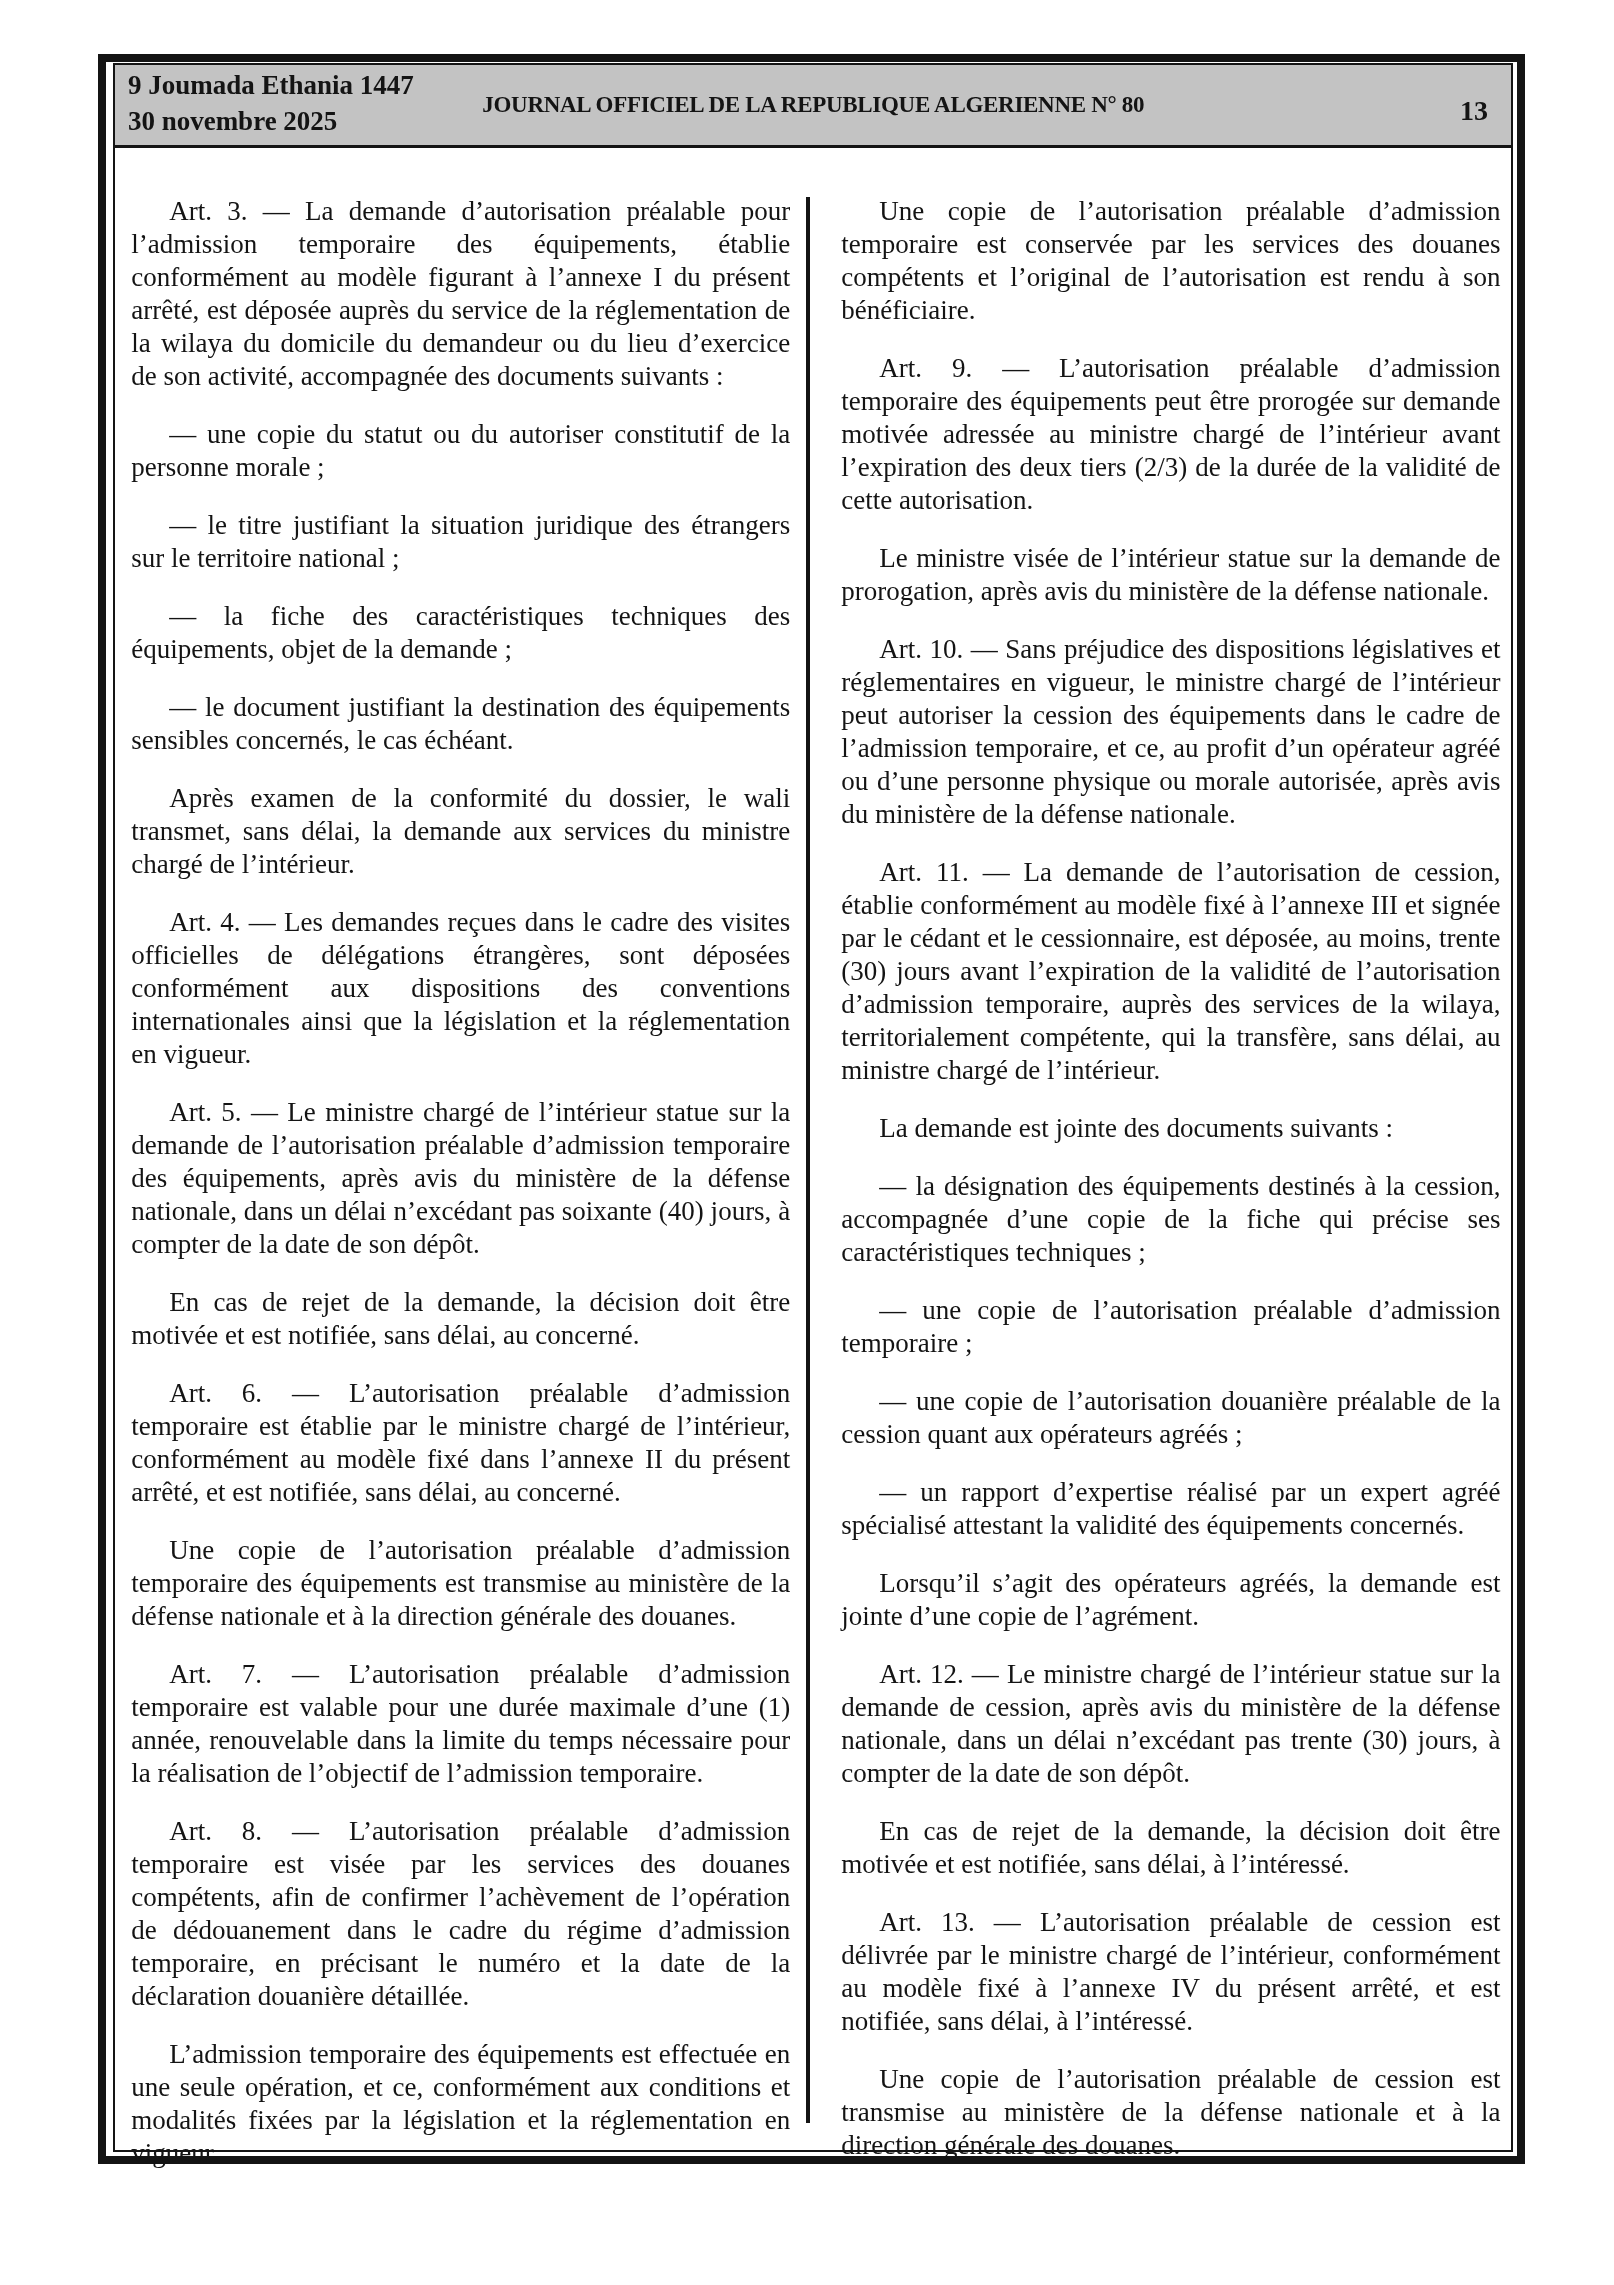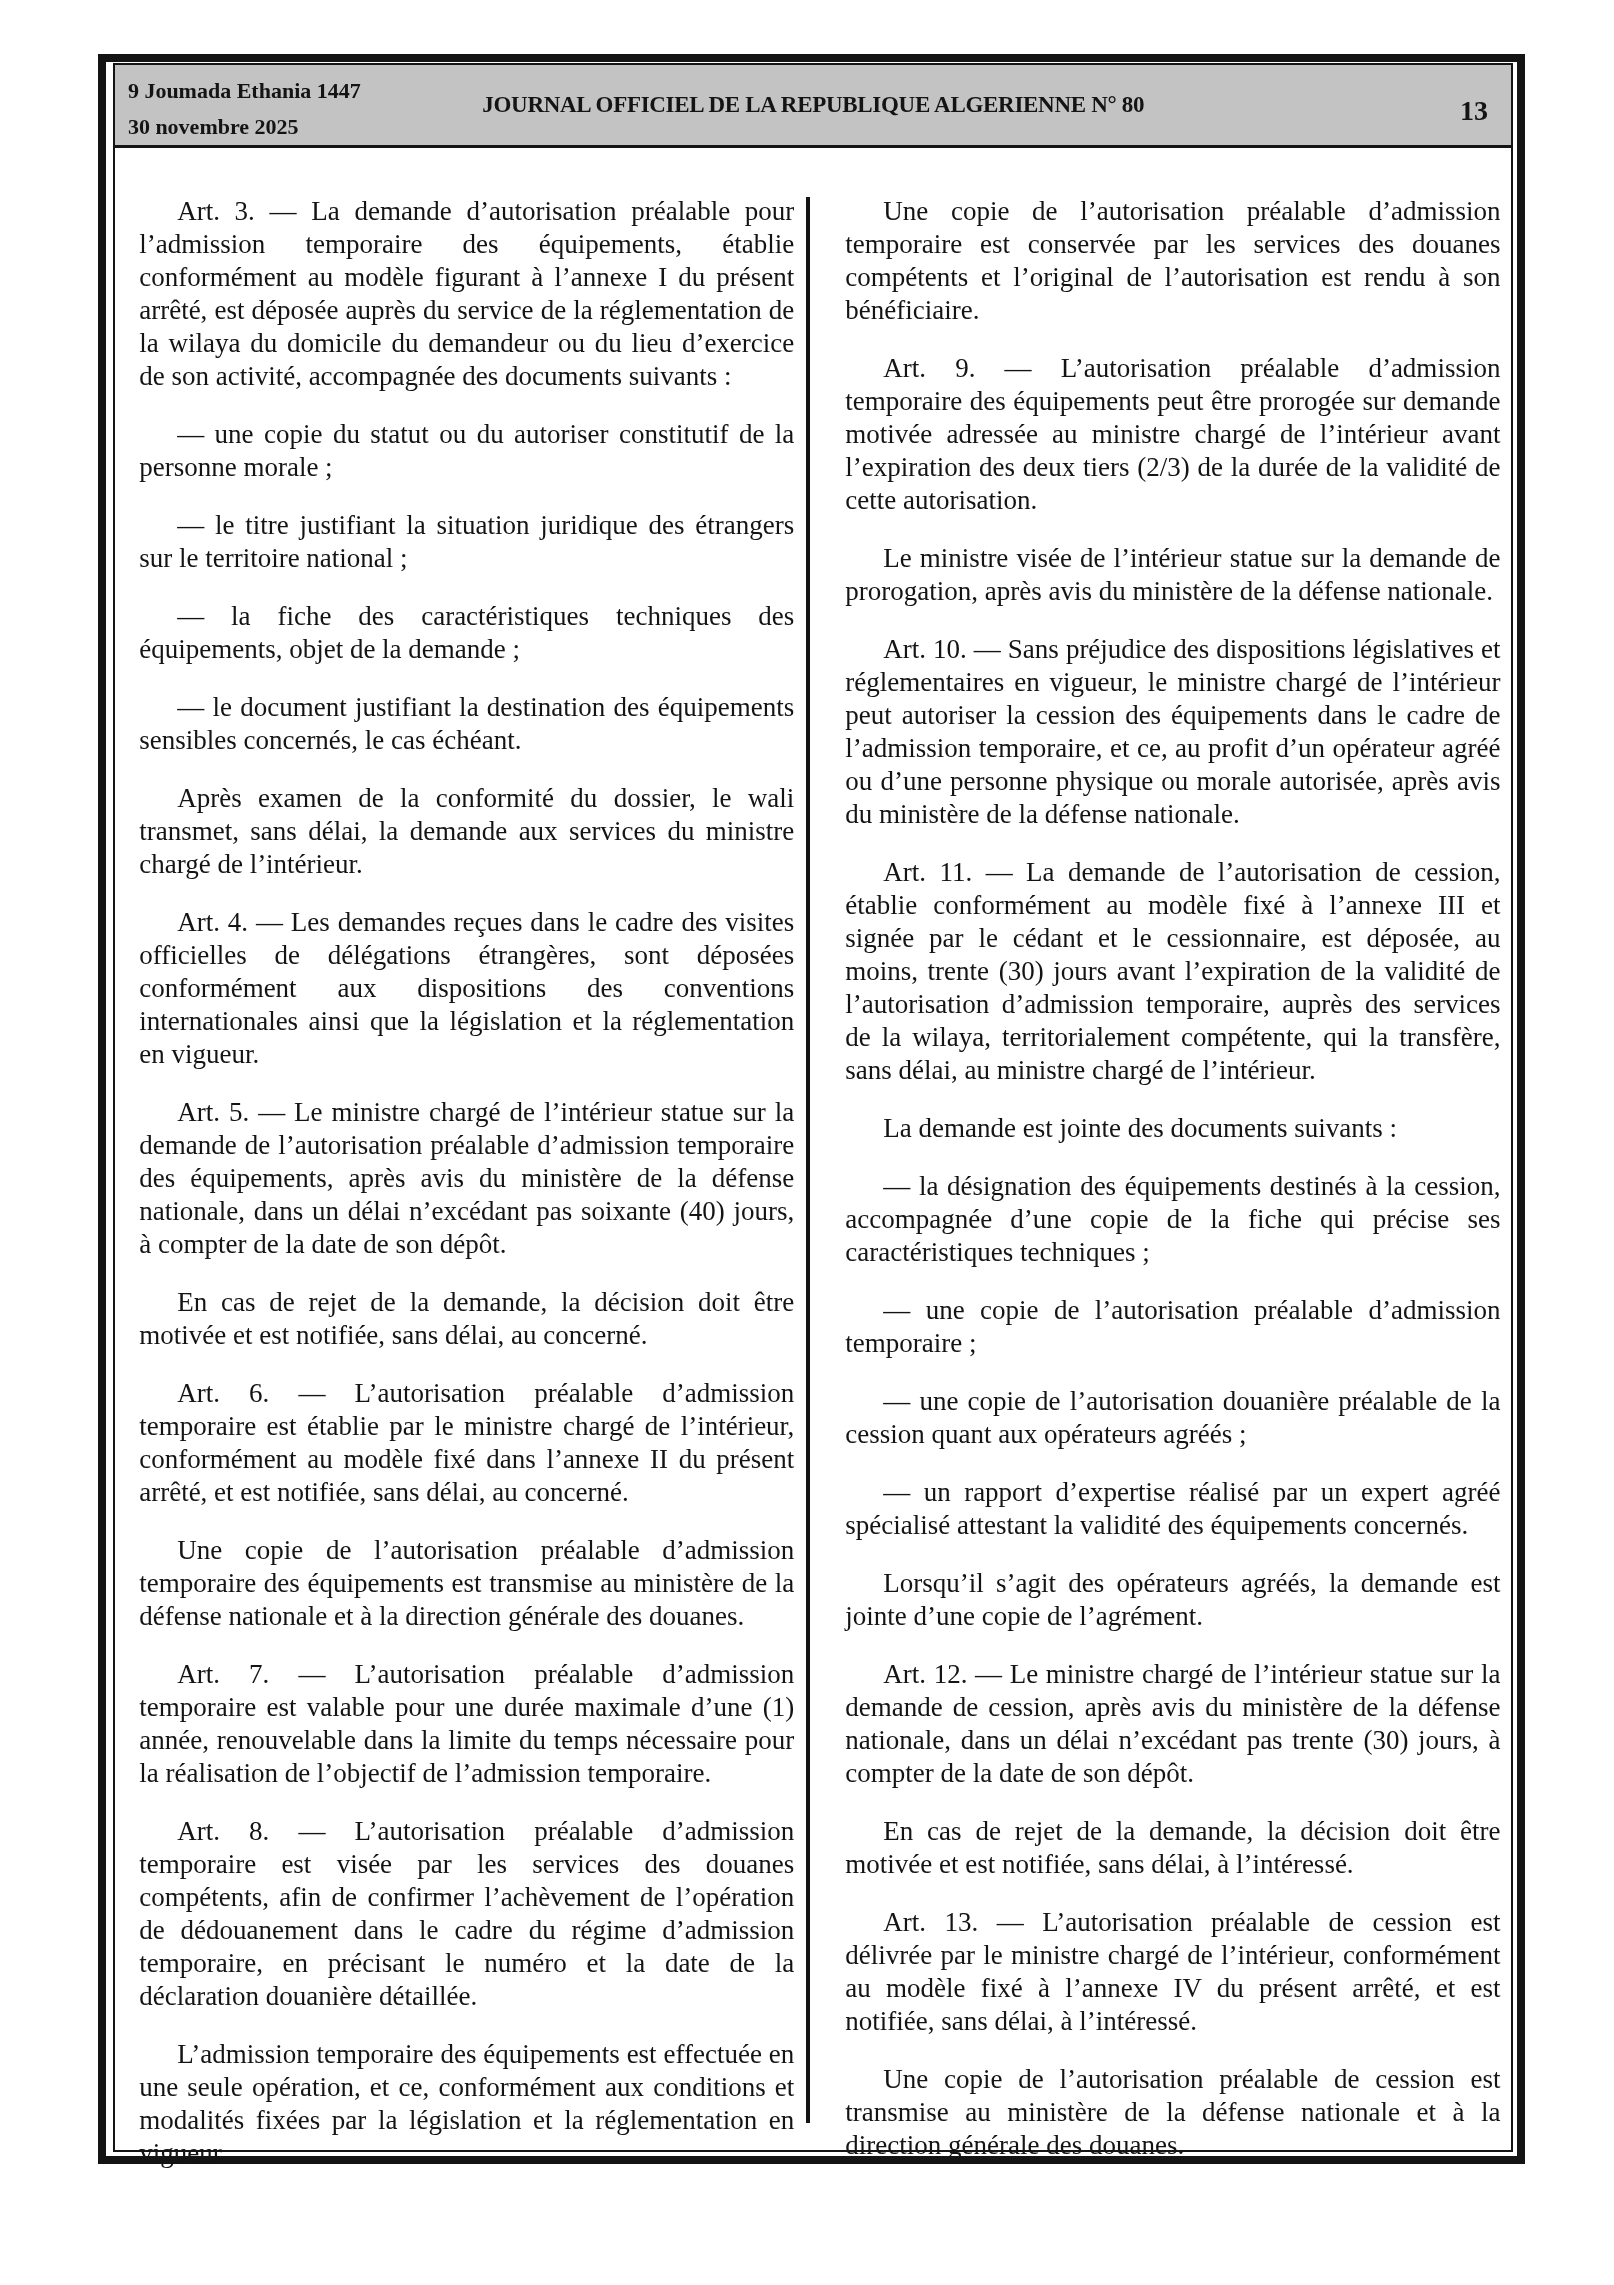--- a/index.html
+++ b/index.html
@@ -30,23 +30,23 @@
   .header-band {
     position: absolute;
     top: 0; left: 0; right: 0;
     height: 80px;
     background: #c3c3c3;
     border-bottom: 3.6px solid #141414;
   }
   .header-dates {
     position: absolute;
     left: 12.7px;
-    top: 8px;
+    top: 2px;
     font-weight: bold;
-    font-size: 22px;
+    font-size: 27px;
     line-height: 36px;
     white-space: nowrap;
   }
   .header-title {
     position: absolute;
     left: 0; right: 0; top: 0; bottom: 0;
     display: flex;
     align-items: center;
     justify-content: center;
     font-weight: bold;
@@ -59,21 +59,21 @@
     right: 23.5px;
     top: 13px; bottom: 0;
     display: flex;
     align-items: center;
     font-weight: bold;
     font-size: 28px;
   }
   .content {
     position: absolute;
     top: 83px; bottom: 0; left: 0; right: 0;
-    padding: 47px 11px 0 24px;
+    padding: 47px 11px 0 16px;
     box-sizing: border-box;
     display: flex;
     gap: 51px;
   }
   .col {
     flex: 1 1 0;
     min-width: 0;
   }
   .col p {
     margin: 0 0 25px 0;

